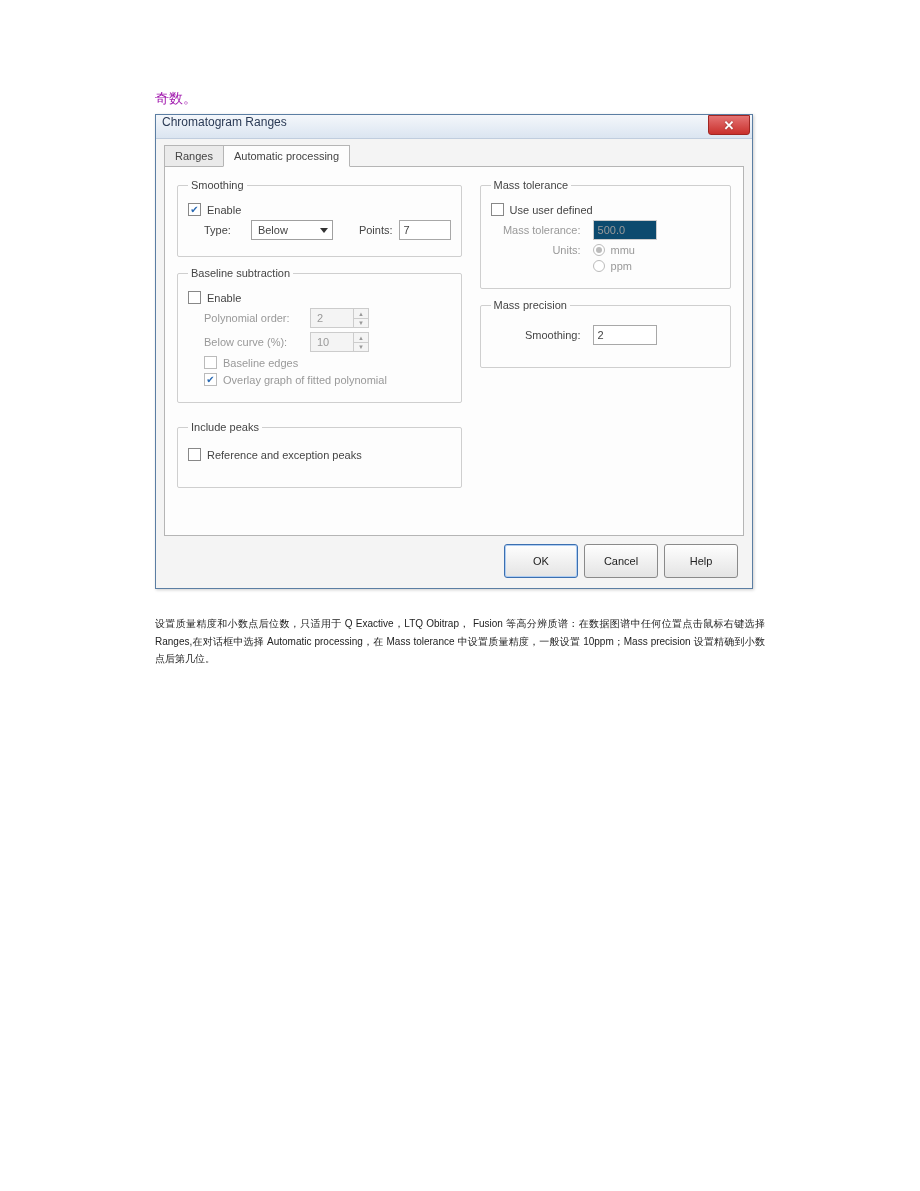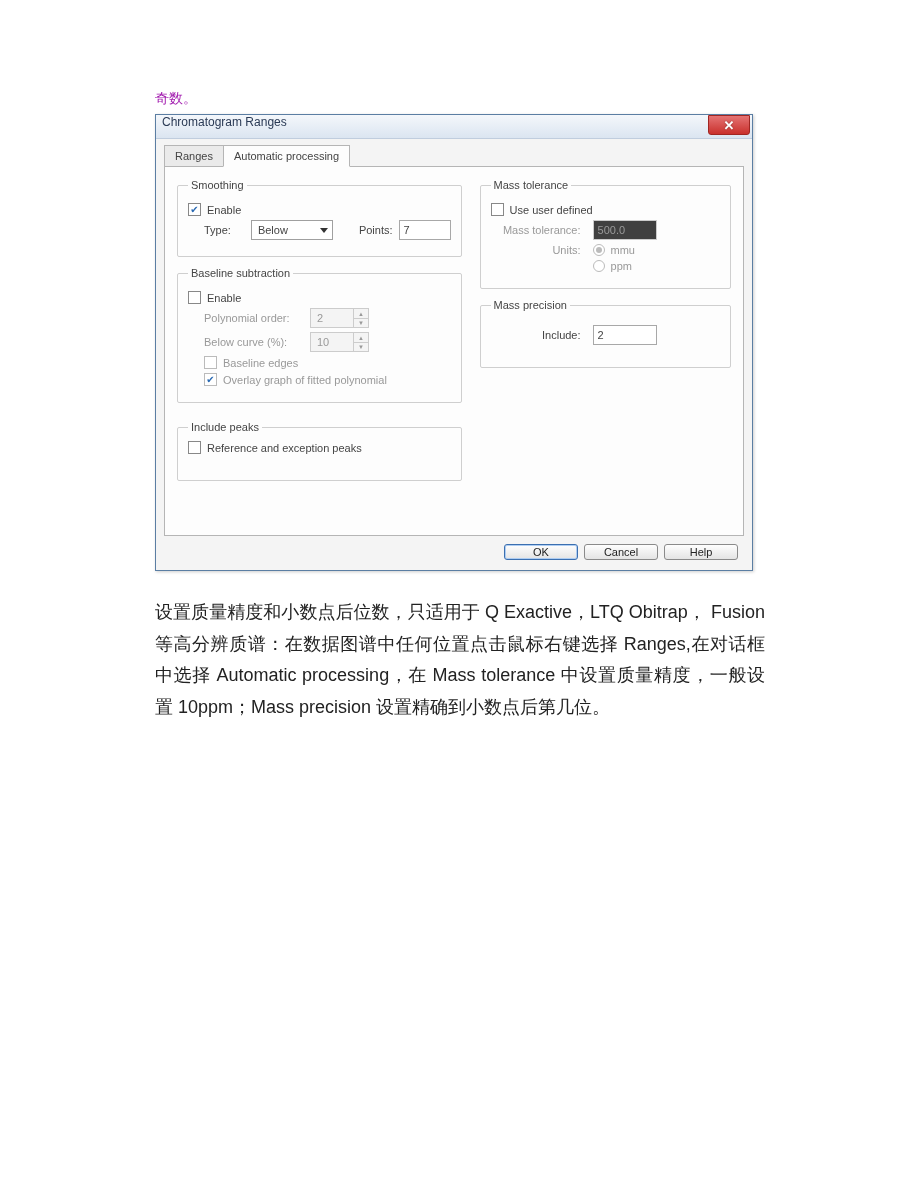--- a/index.html
+++ b/index.html
@@ -152,21 +152,21 @@
 
   .textinput {
     border: 1px solid #a8a8a8;
     background: #fff;
     height: 20px;
     padding: 0 4px;
     min-width: 52px;
     display: inline-flex;
     align-items: center;
   }
-  .textinput.disabled { background:#404040; color:#999; border-color:#ccc; }
+  .textinput.disabled { background:#0c4a6e; color:#999; border-color:#ccc; }
 
   .spinner {
     display: inline-flex;
     border: 1px solid #ccc;
     height: 20px;
     background:#f4f4f4;
   }
   .spinner .val { padding:0 6px; display:flex; align-items:center; min-width:42px; color:#999; }
   .spinner .btns { display:flex; flex-direction:column; border-left:1px solid #ccc; }
   .spinner .sbtn { width:14px; height:9px; display:flex; align-items:center; justify-content:center; font-size:6px; color:#999; }
@@ -176,31 +176,31 @@
     width:12px; height:12px; border:1px solid #888; border-radius:50%;
     display:inline-flex; align-items:center; justify-content:center; background:#fff;
   }
   .radio.disabled { border-color:#bbb; }
   .radio .dot { width:6px; height:6px; background:#666; border-radius:50%; }
 
   .button-row {
     display:flex; justify-content:flex-end; gap:6px; padding:8px 6px 0 0;
   }
   .btn {
-    min-width:74px; height:16px;
+    min-width:74px; height:34px;
     border:1px solid #8a8a8a; border-radius:3px;
     background:linear-gradient(to bottom,#fefefe,#e4e4e4);
     display:flex; align-items:center; justify-content:center;
     font-family: Tahoma, Arial, sans-serif; font-size:11px; color:#222;
   }
   .btn.primary { border-color:#3b6fb0; box-shadow:inset 0 0 0 1px #aecdf2; }
 
   .post-text {
     margin-top: 26px;
-    font-size: 18px;
+    font-size: 10px;
     line-height: 1.75;
     color: #222;
     text-align: justify;
   }
   .disabled-text { color:#999; }
 </style>
 </head>
 <body>
 
 <div class="page">
@@ -276,21 +276,21 @@
               <label class="disabled-text">Baseline edges</label>
             </div>
             <div class="row indent">
               <span class="checkbox disabled">✔</span>
               <label class="disabled-text">Overlay graph of fitted polynomial</label>
             </div>
           </fieldset>
 
           <fieldset style="margin-top:18px;">
             <legend>Include peaks</legend>
-            <div class="row" style="margin:0 0 14px 0;">
+            <div class="row" style="margin:7px 0 14px 0;">
               <span class="checkbox"></span>
               <label>Reference and exception peaks</label>
             </div>
           </fieldset>
 
         </div>
 
         <div class="col">
 
           <fieldset>
@@ -315,21 +315,21 @@
             <div class="row">
               <span class="label-col2"></span>
               <span class="radio disabled"></span>
               <label class="disabled-text">ppm</label>
             </div>
           </fieldset>
 
           <fieldset>
             <legend>Mass precision</legend>
             <div class="row" style="margin:6px 0 10px 0;">
-              <span class="label-col2">Include:</span>
+              <span class="label-col2">Smoothing:</span>
               <div class="textinput" style="min-width:64px;">
                 <span>2</span>
               </div>
             </div>
           </fieldset>
 
         </div>
       </div>
 
       <div class="button-row">

